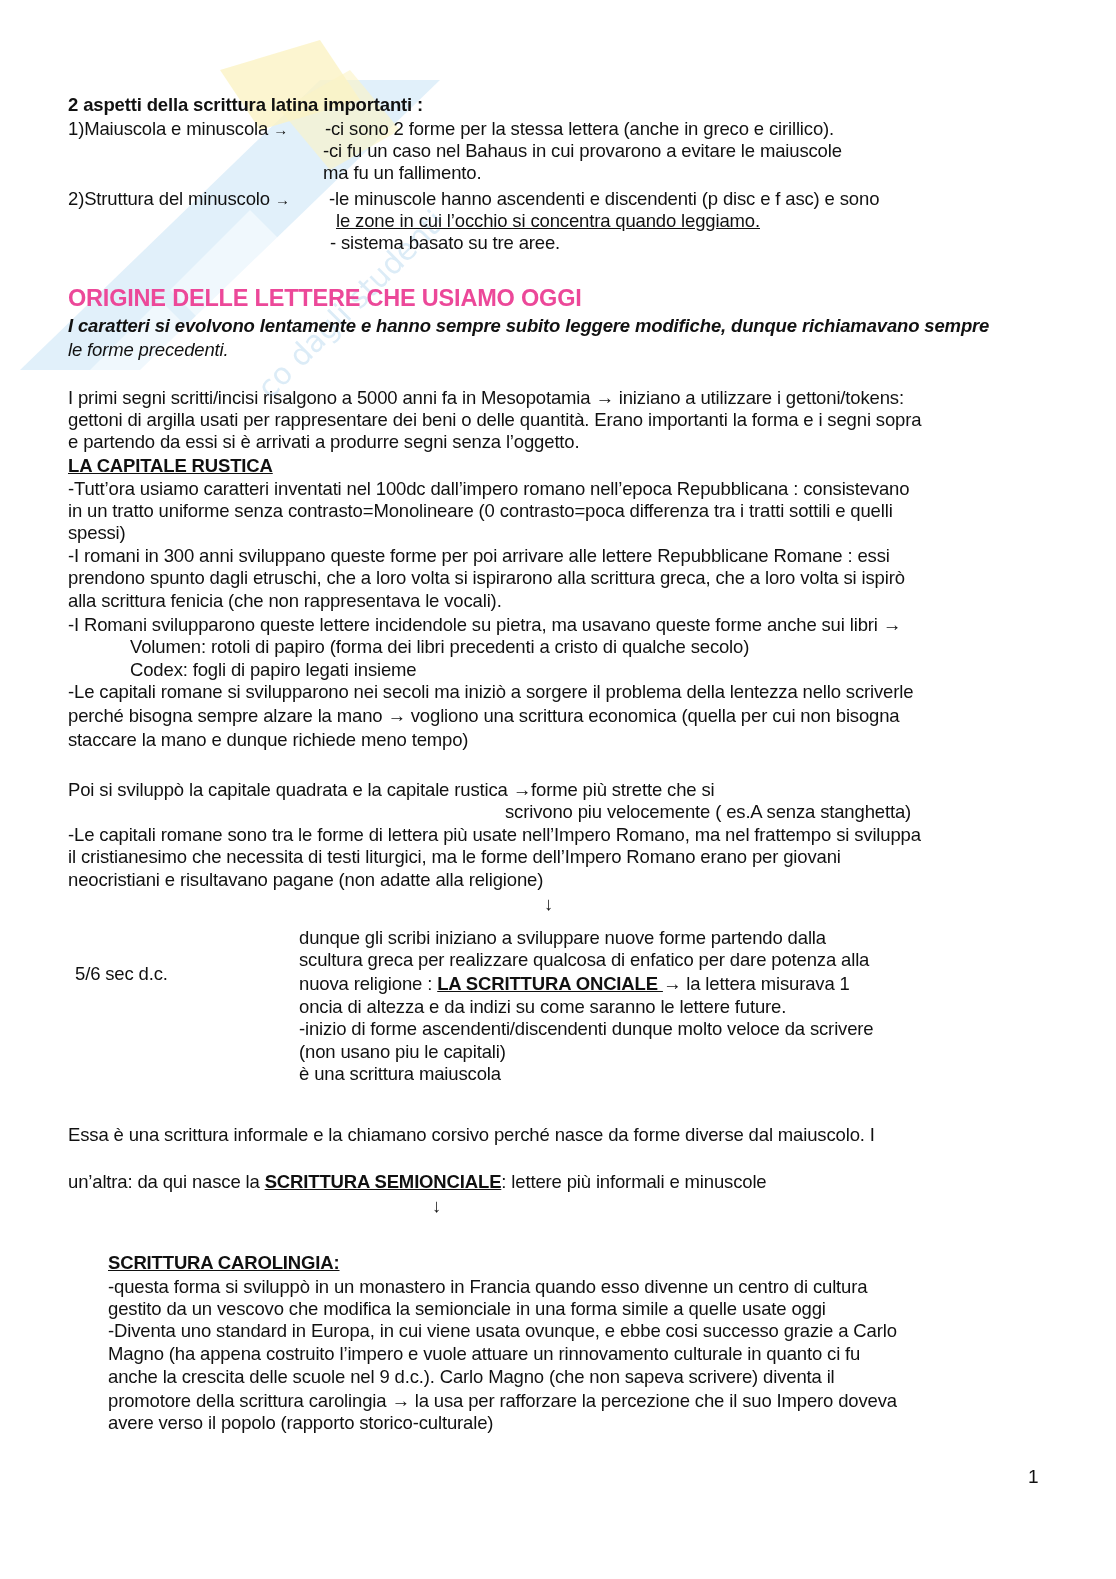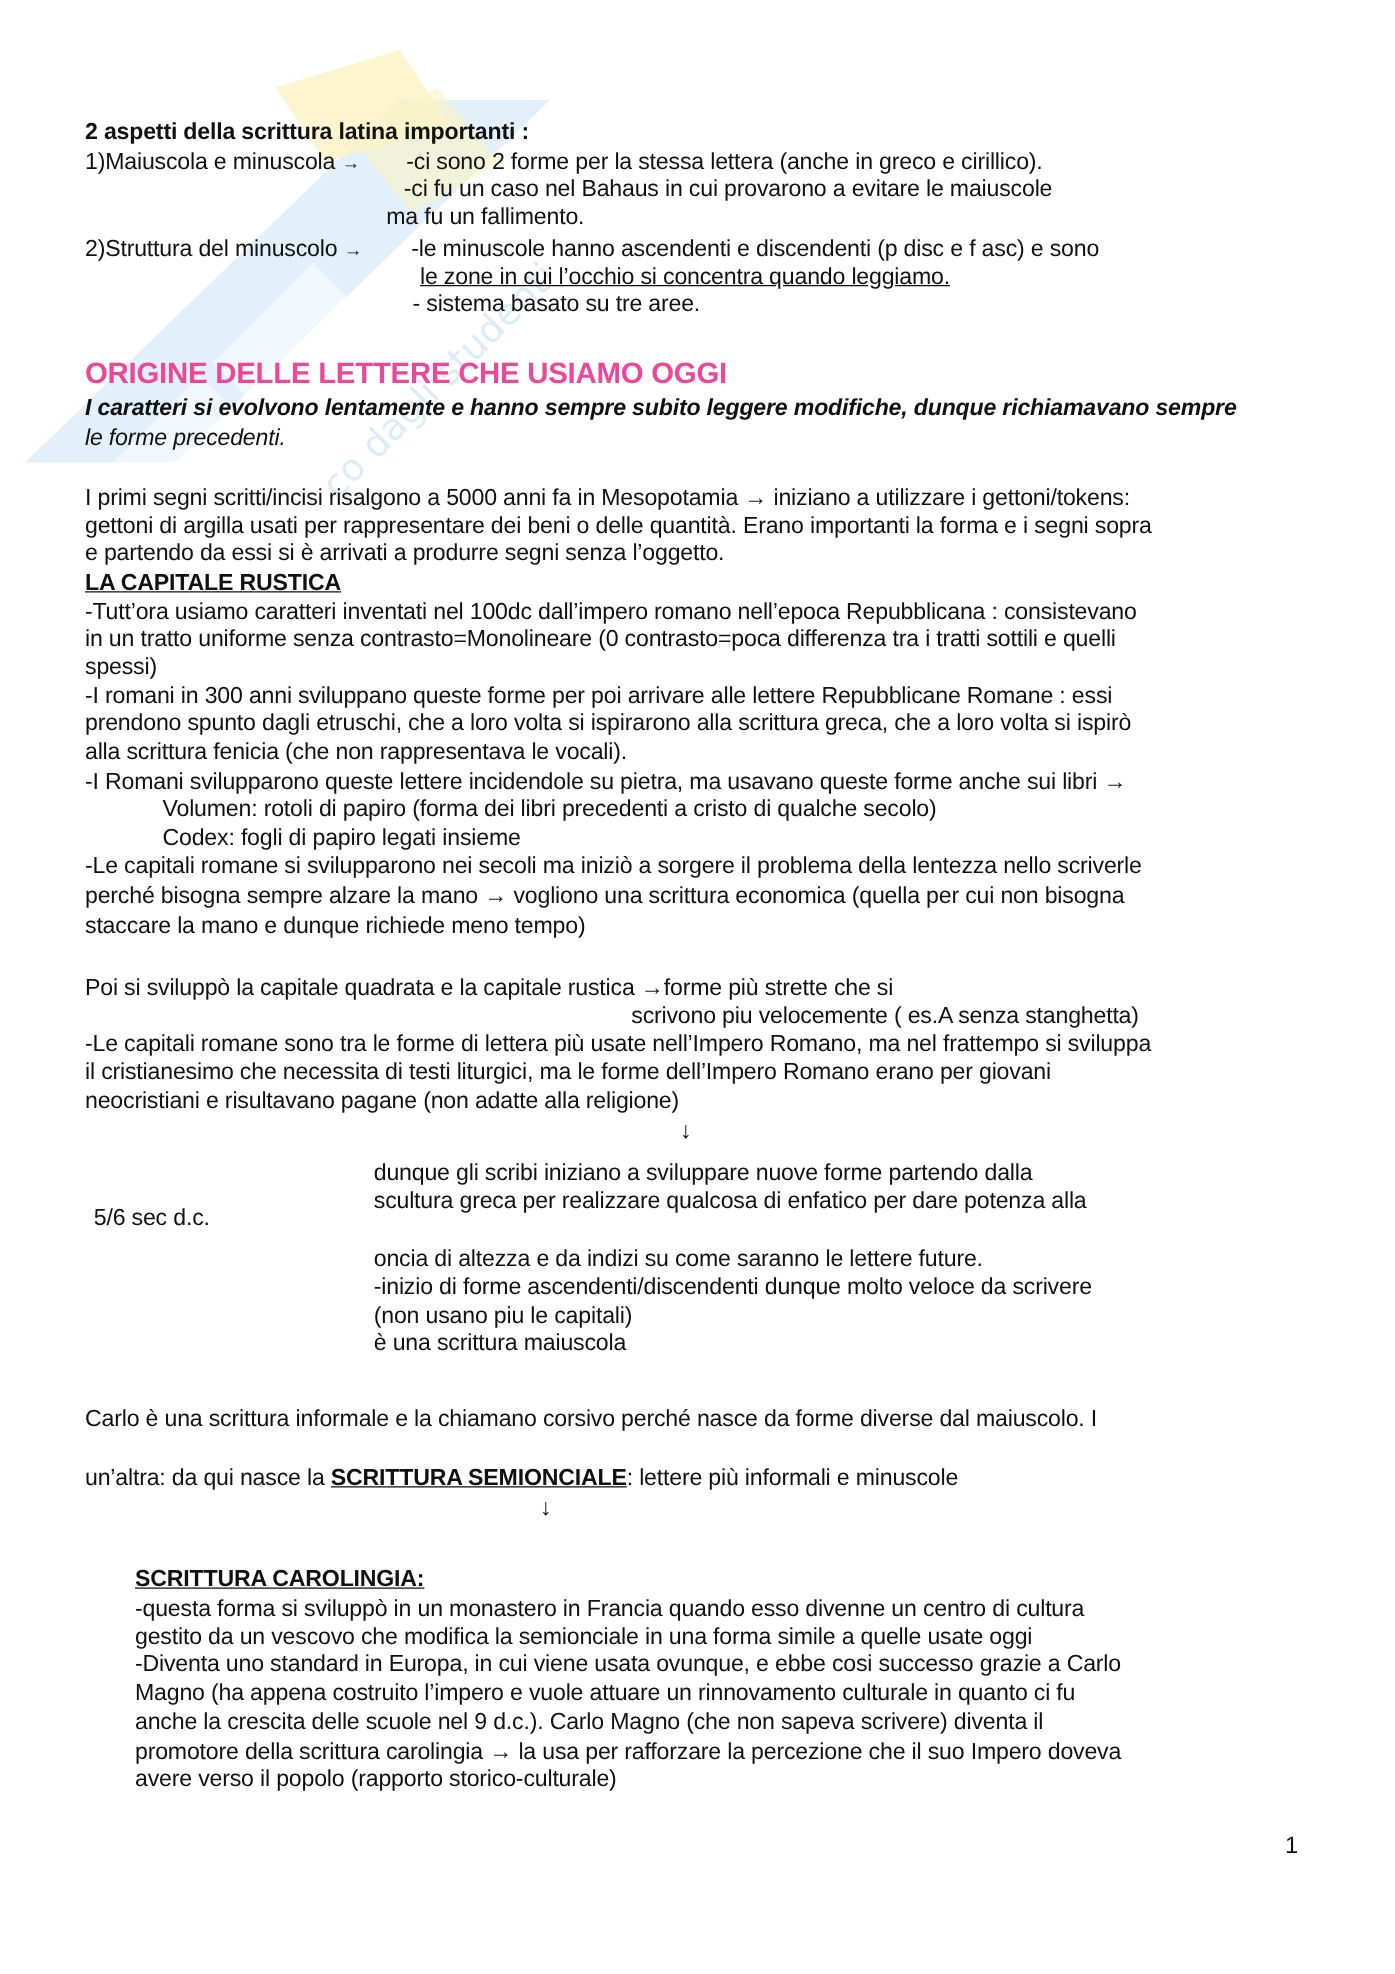--- a/index.html
+++ b/index.html
@@ -37,21 +37,21 @@
   <path d="M150 250 L230 170 L260 200 L180 280 Z" fill="#ffffff" opacity="0.5"></path>
   <text x="250" y="360" font-size="30" fill="#dcecf7" transform="rotate(-45 250 360)" font-family="DejaVu Sans, sans-serif">co  dagli studenti</text>
 </svg>
 
 <div class="page">
 
   <div class="line bold" style="left:68px;top:94px;">2 aspetti della scrittura latina importanti :</div>
   <div class="line" style="left:68px;top:118px;"><span>1)Maiuscola e minuscola</span> <span class="arrow">→</span></div>
   <div class="line" style="left:325px;top:118px;">-ci sono 2 forme per la stessa lettera (anche in greco e cirillico).</div>
   <div class="line" style="left:323px;top:140px;">-ci fu un caso nel Bahaus in cui provarono a evitare le maiuscole</div>
-  <div class="line" style="left:309px;top:162px;text-align:center;">ma fu un fallimento.</div>
+  <div class="line" style="left:323px;top:162px;text-align:center;">ma fu un fallimento.</div>
   <div class="line" style="left:68px;top:188px;"><span>2)Struttura del minuscolo</span> <span class="arrow">→</span></div>
   <div class="line" style="left:329px;top:188px;">-le minuscole hanno ascendenti e discendenti (p disc e f asc) e sono</div>
   <div class="line" style="left:336px;top:210px;text-decoration:underline;">le zone in cui l’occhio si concentra quando leggiamo.</div>
   <div class="line" style="left:330px;top:232px;">- sistema basato su tre aree.</div>
 
   <div class="heading">ORIGINE DELLE LETTERE CHE USIAMO OGGI</div>
   <div class="line italic" style="left:68px;top:315px;font-weight:bold;">I caratteri si evolvono lentamente e hanno sempre subito leggere modifiche, dunque richiamavano sempre</div>
   <div class="line italic" style="left:68px;top:339px;">le forme precedenti.</div>
 
   <div class="line" style="left:68px;top:387px;">I primi segni scritti/incisi risalgono a 5000 anni fa in Mesopotamia → iniziano a utilizzare i gettoni/tokens:</div>
@@ -75,26 +75,27 @@
   <div class="line" style="left:68px;top:779px;">Poi si sviluppò la capitale quadrata e la capitale rustica →forme più strette che si</div>
   <div class="line" style="left:505px;top:801px;">scrivono piu velocemente ( es.A senza stanghetta)</div>
   <div class="line" style="left:68px;top:824px;">-Le capitali romane sono tra le forme di lettera più usate nell’Impero Romano, ma nel frattempo si sviluppa</div>
   <div class="line" style="left:68px;top:846px;">il cristianesimo che necessita di testi liturgici, ma le forme dell’Impero Romano erano per giovani</div>
   <div class="line" style="left:68px;top:869px;">neocristiani e risultavano pagane (non adatte alla religione)</div>
   <div class="line" style="left:544px;top:893px;">↓</div>
 
   <div class="line" style="left:75px;top:963px;">5/6 sec d.c.</div>
   <div class="line" style="left:299px;top:927px;">dunque gli scribi iniziano a sviluppare nuove forme partendo dalla</div>
   <div class="line" style="left:299px;top:949px;">scultura greca per realizzare qualcosa di enfatico per dare potenza alla</div>
+  <div class="line" style="left:299px;top:973px;"><span>nuova religione : </span><span class="ul">LA SCRITTURA ONCIALE </span><span>→ la lettera misurava 1</span></div>
   <div class="line" style="left:299px;top:996px;">oncia di altezza e da indizi su come saranno le lettere future.</div>
   <div class="line" style="left:299px;top:1018px;">-inizio di forme ascendenti/discendenti dunque molto veloce da scrivere</div>
   <div class="line" style="left:299px;top:1041px;">(non usano piu le capitali)</div>
   <div class="line" style="left:299px;top:1063px;">è una scrittura maiuscola</div>
 
-  <div class="line" style="left:68px;top:1124px;">Carlo è una scrittura informale e la chiamano corsivo perché nasce da forme diverse dal maiuscolo. I</div>
+  <div class="line" style="left:68px;top:1124px;">Essa è una scrittura informale e la chiamano corsivo perché nasce da forme diverse dal maiuscolo. I</div>
   <div class="line" style="left:68px;top:1171px;"><span>un’altra: da qui nasce la </span><span class="ul">SCRITTURA SEMIONCIALE</span><span>: lettere più informali e minuscole</span></div>
   <div class="line" style="left:432px;top:1195px;">↓</div>
 
   <div class="line ul" style="left:108px;top:1252px;">SCRITTURA CAROLINGIA:</div>
   <div class="line" style="left:108px;top:1276px;">-questa forma si sviluppò in un monastero in Francia quando esso divenne un centro di cultura</div>
   <div class="line" style="left:108px;top:1298px;">gestito da un vescovo che modifica la semionciale in una forma simile a quelle usate oggi</div>
   <div class="line" style="left:108px;top:1320px;">-Diventa uno standard in Europa, in cui viene usata ovunque, e ebbe cosi successo grazie a Carlo</div>
   <div class="line" style="left:108px;top:1343px;">Magno (ha appena costruito l’impero e vuole attuare un rinnovamento culturale in quanto ci fu</div>
   <div class="line" style="left:108px;top:1366px;">anche la crescita delle scuole nel 9 d.c.). Carlo Magno (che non sapeva scrivere) diventa il</div>
   <div class="line" style="left:108px;top:1390px;">promotore della scrittura carolingia → la usa per rafforzare la percezione che il suo Impero doveva</div>

